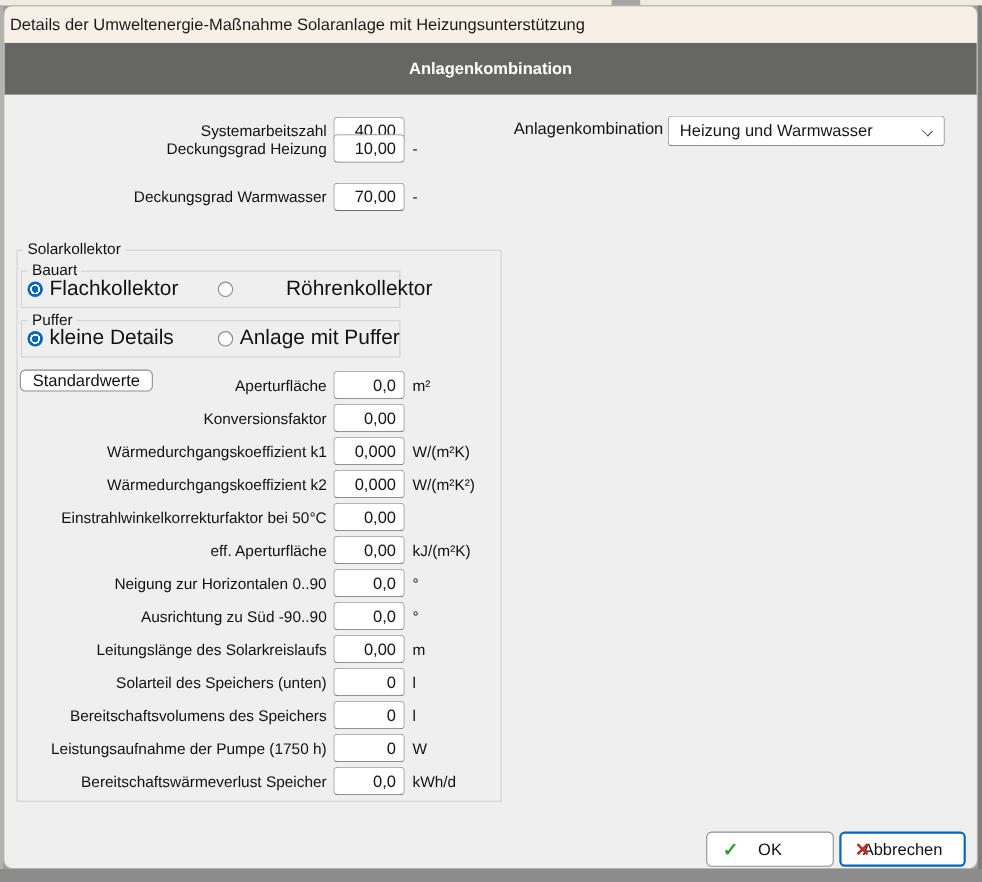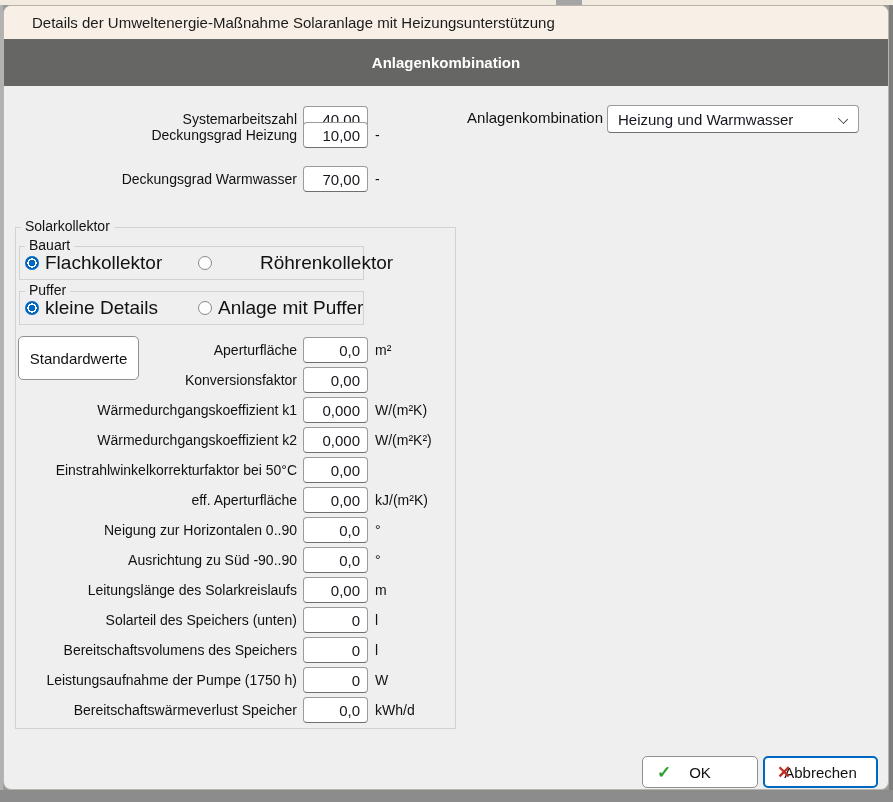--- a/index.html
+++ b/index.html
@@ -10,21 +10,21 @@
   .edge-notch { position:absolute; left:556px; top:0; width:26px; height:5px; background:#a5a5a5; }
   .left-edge  { position:absolute; left:0; top:5px; width:3px; height:797px; background:#b2b2b2; }
   .right-edge { position:absolute; right:0; top:5px; width:4px; height:797px; background:#7d7d7d; }
   .bottom-strip { position:absolute; left:0; top:790px; width:893px; height:12px; background:#8c8c8c; }
 
   .dialog { position:absolute; left:3px; top:5px; width:886px; height:785px;
             background:#efefef; border-radius:8px; overflow:hidden;
             border:1px solid #b9b3aa; }
 
   .title-bar { position:absolute; left:0; top:0; width:100%; height:33px;
-               background:#f8f0e7; display:flex; align-items:center; padding-left:28px;
+               background:#f8f0e7; display:flex; align-items:center; padding-left:5px;
                font-size:15px; color:#1b1b1b; }
   .header-band { position:absolute; left:0; top:33px; width:100%; height:47px;
                  background:#666665; color:#ffffff; font-weight:bold; font-size:15px;
                  display:flex; align-items:center; justify-content:center; }
 
   .row { position:absolute; display:flex; align-items:center; height:26px; }
   .row .lbl { width:286px; text-align:right; font-size:14px; color:#111; white-space:nowrap; }
   .row .fld { margin-left:6px; width:65px; height:26px; background:#fff;
               border:1px solid #9b9b9b; border-bottom:1px solid #6f6f6f; border-radius:4px;
               text-align:right; padding-right:7px; font-size:15px; color:#15151d;
@@ -50,21 +50,21 @@
   .sub-bauart { position:absolute; top:240px; }
   .sub-puffer { position:absolute; top:285px; }
 
   .radio-opt { position:absolute; display:flex; align-items:center; gap:6px; height:20px;
                cursor:default; }
   .rdot { width:14px; height:14px; border-radius:50%; flex:0 0 14px; }
   .rdot.on  { background:radial-gradient(circle at center, #0066c0 0 3px, #ffffff 3px 4.6px, #0066c0 4.6px 7px); }
   .rdot.off { background:#fdfdfd; border:1px solid #8a8a8a; }
   .radio-opt .rlbl { font-size:19px; color:#111; white-space:nowrap; }
 
-  .btn-std { position:absolute; left:14px; top:330px; width:121px; height:44px;
+  .btn-std { position:absolute; left:14px; top:330px; width:121px; height:20px;
              background:#fff; border:1px solid #8f8f8f; border-radius:5px;
              font-size:15px; color:#111; display:flex; align-items:center; justify-content:center;
              cursor:default; }
 
   .footer-btn { position:absolute; top:750px; height:32px; background:#fff;
                 border:1px solid #8f8f8f; border-radius:5px; display:flex; align-items:center;
                 justify-content:center; font-size:15px; color:#111; cursor:default; }
   .btn-ok { left:638px; width:116px; }
   .btn-cancel { left:759px; width:115px; border:2px solid #0067c0; }
   .footer-btn .ficon { position:absolute; left:14px; font-size:17px; font-weight:bold; }

